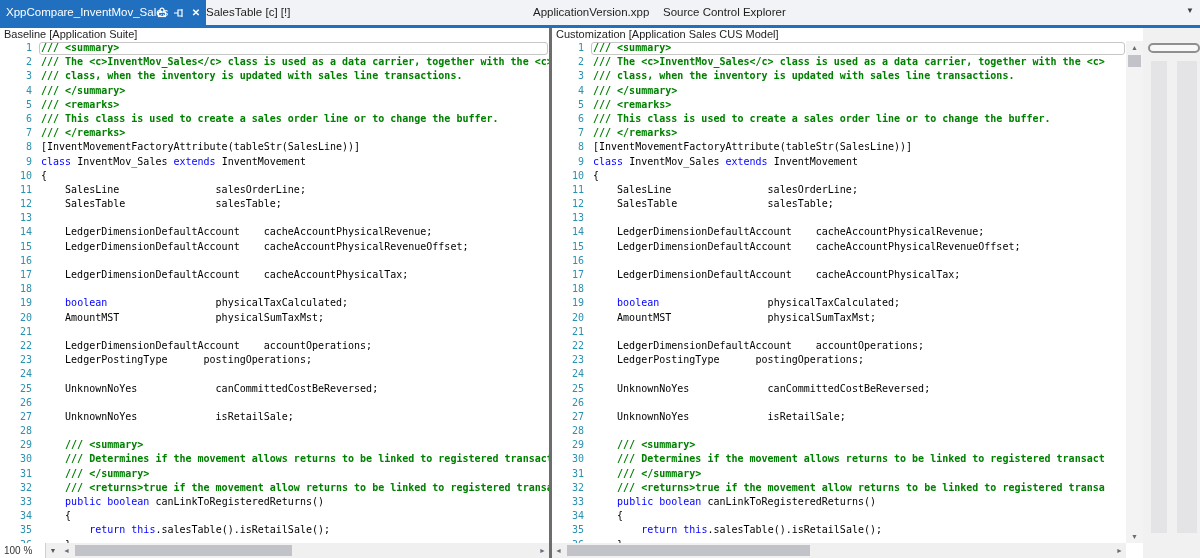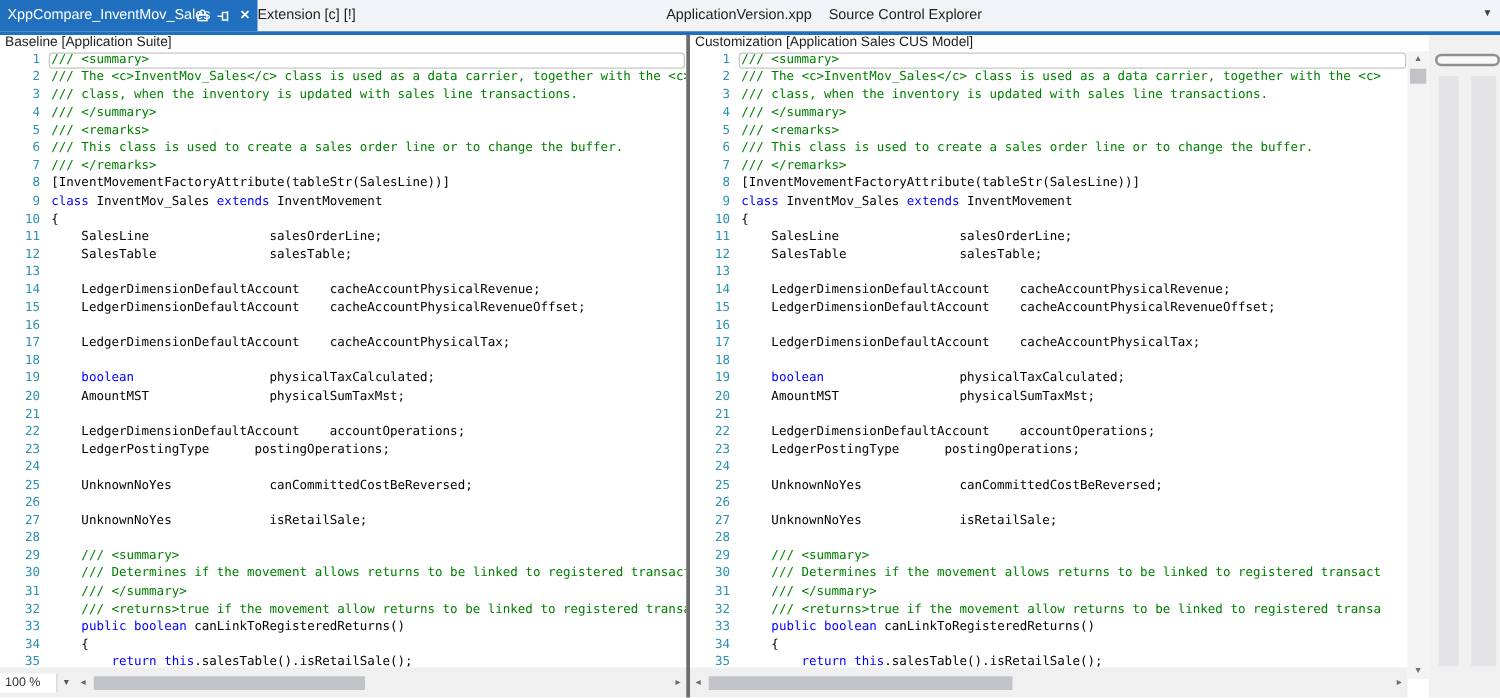--- a/index.html
+++ b/index.html
@@ -35,26 +35,26 @@
   .panel-right .code-viewport { right:17px; }
 
   .cur-line-box { position:absolute; left:39px; right:1px; top:0.5px; height:13.5px;
                   border:1px solid #c6c6c6; border-radius:3px; background:#fff; }
 
   .code { position:relative; font-family:"DejaVu Sans Mono","Liberation Mono",monospace;
           font-size:10px; line-height:14.2px; }
   .row { display:flex; height:14.2px; white-space:pre; }
   .num { width:32px; text-align:right; color:#2b91af; flex:none; }
   .src { margin-left:9px; white-space:pre; }
-  .seg-c { color:#008000; }
+  .seg-c { color:#008000;font-weight:bold; }
   .seg-k { color:#0000ff; }
   .seg-p { color:#000000; }
 
   
-  .hbar { position:absolute; left:0; right:0; bottom:0; height:24px; background:#f0f0f0;
+  .hbar { position:absolute; left:0; right:0; bottom:0; height:15px; background:#f0f0f0;
           display:flex; align-items:center; }
   .panel-right .hbar { right:17px; }
   .zoombox { width:46px; height:15px; background:#fff; border-right:1px solid #cfcfcf;
              font-size:10px; color:#333; line-height:15px; padding-left:4px; flex:none; }
   .zoomdrop { width:14px; text-align:center; font-size:7px; color:#555; flex:none;
               line-height:15px; }
   .harrow { width:13px; text-align:center; font-size:7px; color:#6a6d78; flex:none;
             line-height:15px; }
   .htrack { position:relative; flex:1; height:15px; }
   .hthumb { position:absolute; top:2px; height:11px; background:#c2c3c9; }
@@ -91,21 +91,21 @@
         </svg>
       </span>
       <span class="ticon">
         <svg width="12" height="12" viewBox="0 0 12 12">
           <path d="M1 6 H5 M5 3 H9 V9 H5 Z M9 2 V10" fill="none" stroke="#fff" stroke-width="1.2"></path>
         </svg>
       </span>
       <span class="ticon closex">✕</span>
     </span>
   </div>
-  <div class="tab" style="left:206px">Extension [c] [!]</div>
+  <div class="tab" style="left:206px">SalesTable [c] [!]</div>
   <div class="tab" style="left:533px">ApplicationVersion.xpp</div>
   <div class="tab" style="left:663px">Source Control Explorer</div>
   <div class="overflow-drop">▼</div>
 </div>
 <div class="tab-underline"></div>
 
 <div class="panel panel-left">
   <div class="phead">Baseline [Application Suite]</div>
 
   <div class="code-viewport">

